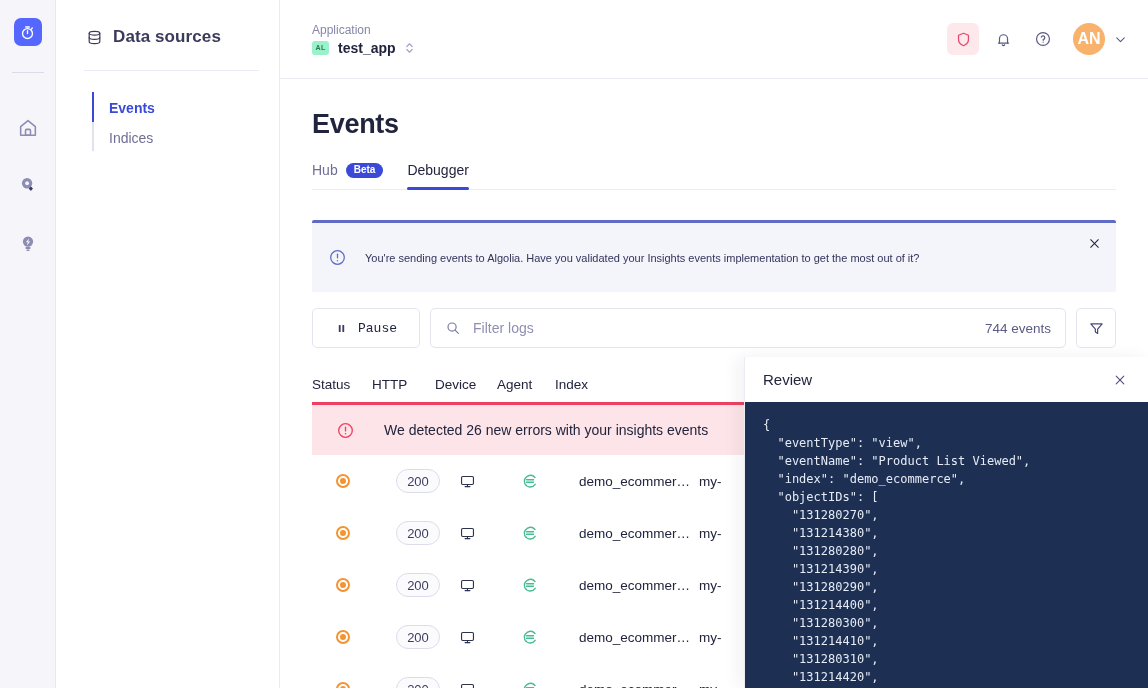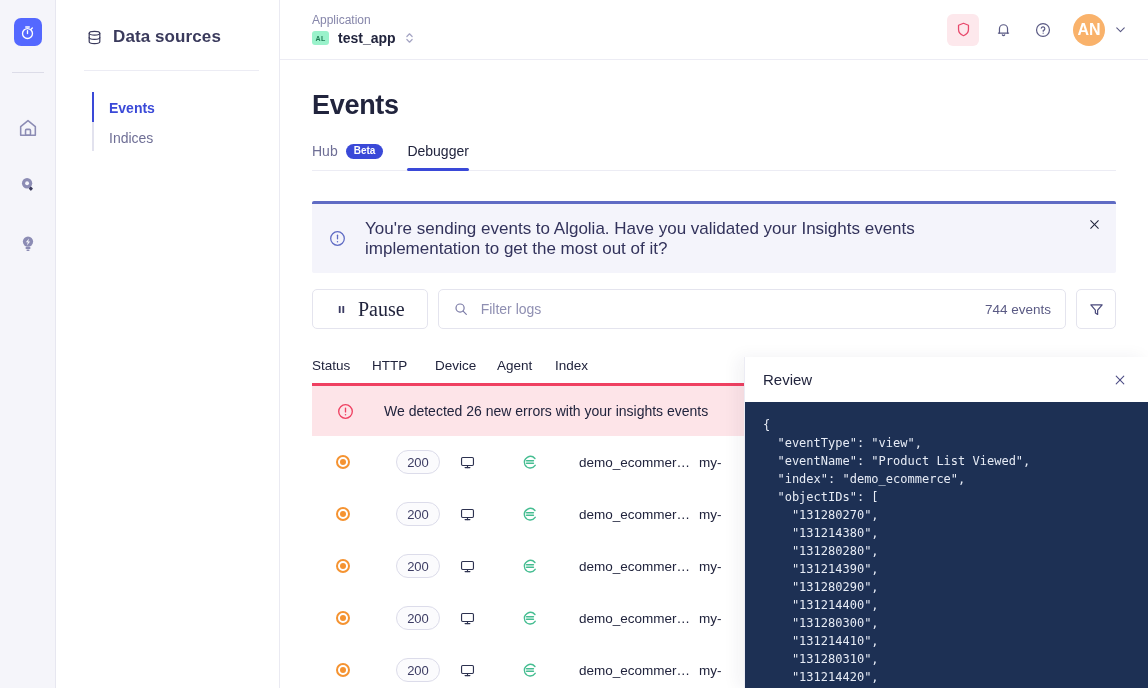--- a/index.html
+++ b/index.html
@@ -63,21 +63,21 @@
   .sb-item.active { color: #3a49d8; font-weight: 700; }
   .sb-item.active::before {
     content: ""; position: absolute; left: 0; top: -1px;
     width: 2px; height: 30px; background: #3a49d8;
   }
 
   
   .main { flex: 1 1 auto; height: 688px; position: relative; background: #fff; overflow: hidden; }
 
   .topbar {
-    height: 60px; border-bottom: 1px solid #ececf4;
+    height: 79px; border-bottom: 1px solid #ececf4;
     display: flex; align-items: center;
     padding: 0 20px 0 32px;
   }
   .app-select { display: flex; flex-direction: column; gap: 3px; }
   .app-label { font-size: 12px; color: #8686aa; }
   .app-row { display: flex; align-items: center; gap: 9px; cursor: pointer; }
   .app-chip {
     width: 17px; height: 14px; border-radius: 3px; background: #9af2cb;
     color: #1e7d55; font-size: 7px; font-weight: 700;
     display: flex; align-items: center; justify-content: center; letter-spacing: .3px;
@@ -118,40 +118,40 @@
 
   
   .banner {
     margin-top: 30px; position: relative;
     background: #f4f4fb; border-top: 3px solid #5f6bc4;
     border-radius: 2px;
     display: flex; align-items: center; gap: 18px;
     padding: 14px 18px 14px 16px; min-height: 72px;
   }
   .banner-icon { color: #5f6bc4; flex: 0 0 auto; display: flex; align-items: center; }
-  .banner-text { font-size: 17px; line-height: 20px; color: #33335c; max-width: 590px; }
+  .banner-text { font-size: 11px; line-height: 20px; color: #33335c; max-width: 590px; }
   .banner-btn {
     margin-left: auto; margin-right: 26px;
     background: #fff; border: 1px solid #e0e0ec; border-radius: 4px;
     font-size: 13px; color: #21243d; padding: 9px 14px; cursor: pointer;
     font-family: inherit; white-space: nowrap;
   }
   .banner-close {
     position: absolute; right: 12px; top: 10px;
     width: 20px; height: 20px; cursor: pointer; color: #21243d;
     display: flex; align-items: center; justify-content: center;
   }
 
   
   .toolbar { display: flex; align-items: center; gap: 10px; margin-top: 16px; }
   .pause-btn {
     display: flex; align-items: center; gap: 10px;
     border: 1px solid #e4e4ee; border-radius: 5px; background: #fff;
-    height: 40px; padding: 0 22px; font-size: 20px; color: #21243d;
-    cursor: pointer; font-family: Liberation Serif, serif;
+    height: 40px; padding: 0 22px; font-size: 13px; color: #21243d;
+    cursor: pointer; font-family: Liberation Mono, monospace;
   }
   .search-wrap {
     flex: 1 1 auto; height: 40px; position: relative;
     border: 1px solid #e4e4ee; border-radius: 5px; background: #fff;
     display: flex; align-items: center; padding: 0 14px 0 14px;
   }
   .search-wrap .s-icon { color: #7b7ba6; display: flex; align-items: center; }
   .search-input {
     flex: 1 1 auto; border: none; outline: none; background: transparent;
     font-family: inherit; font-size: 14px; color: #21243d; padding-left: 12px;

